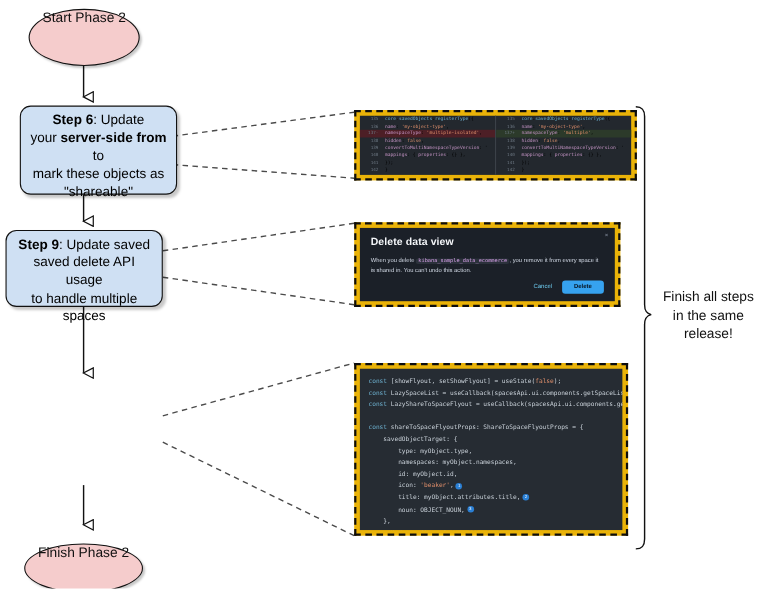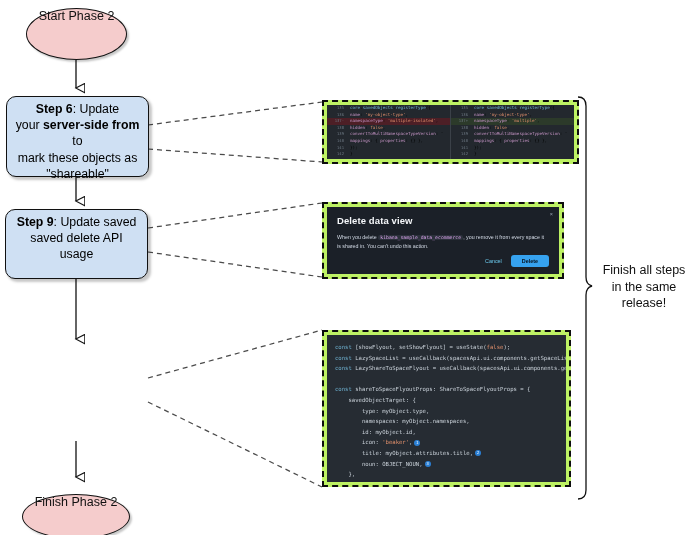--- a/index.html
+++ b/index.html
@@ -14,21 +14,21 @@
   .term{border-radius:50%;background:#f5cccc;border:1.2px solid #111;
         font-size:12.5px;line-height:1.25;color:#111;
         box-shadow:2px 2px 2px rgba(0,0,0,.22);}
   
   .proc{border-radius:10px;background:#cfe0f3;border:1.3px solid #111;
         font-size:12.3px;line-height:1.32;color:#000;padding:4px 7px;
         box-shadow:2.5px 2.5px 2.5px rgba(0,0,0,.22);}
   .proc b{font-weight:bold;}
 
   
-  .shot{position:absolute;box-sizing:border-box;background:#bef264;
+  .shot{position:absolute;box-sizing:border-box;background:#eab308;
         border:2.4px dashed #0d0d0d;overflow:hidden;}
   .shot-inner{position:absolute;inset:3px;overflow:hidden;}
 
   
   .diff{display:flex;width:100%;height:100%;background:#23282e;}
   .diff-pane{flex:1 1 50%;min-width:0;position:relative;}
   .diff-pane.left{border-right:1px solid #3b4148;}
   .dl{display:flex;align-items:center;height:6.6px;white-space:nowrap;
       font-family:"DejaVu Sans Mono",monospace;font-size:4.2px;line-height:6.6px;}
   .ln{width:17px;flex:0 0 17px;text-align:right;padding-right:3px;color:#6d7883;
@@ -106,33 +106,34 @@
              C586,283 588,285 592,286
              C588,287 586,289 586,295
              L586,490
              C586,496 584,499 578,499"></path>
   </svg>
 
   <div class="node term" style="left:26px;top:8px;width:101px;height:52px;">
     <span>Start Phase 2</span>
   </div>
 
-  <div class="node proc" style="left:6px;top:96px;width:143px;height:81px;">
+  <div class="node proc" style="left:18px;top:96px;width:143px;height:81px;">
     <div>
       <div><b>Step 6</b><span>: Update</span></div>
       <div><span>your </span><b>server-side from</b><span> to</span></div>
       <div>mark these objects as</div>
       <div>"shareable"</div>
     </div>
   </div>
 
   <div class="node proc" style="left:5px;top:209px;width:143px;height:70px;">
     <div>
       <div><b>Step 9</b><span>: Update saved</span></div>
       <div>saved delete API usage</div>
+      <div>to handle multiple spaces</div>
     </div>
   </div>
 
 
   <div class="node term" style="left:22px;top:494px;width:108px;height:45px;">
     <span>Finish Phase 2</span>
   </div>
 
   <div class="shot" style="left:322px;top:100px;width:257px;height:64px;">
     <div class="shot-inner">

